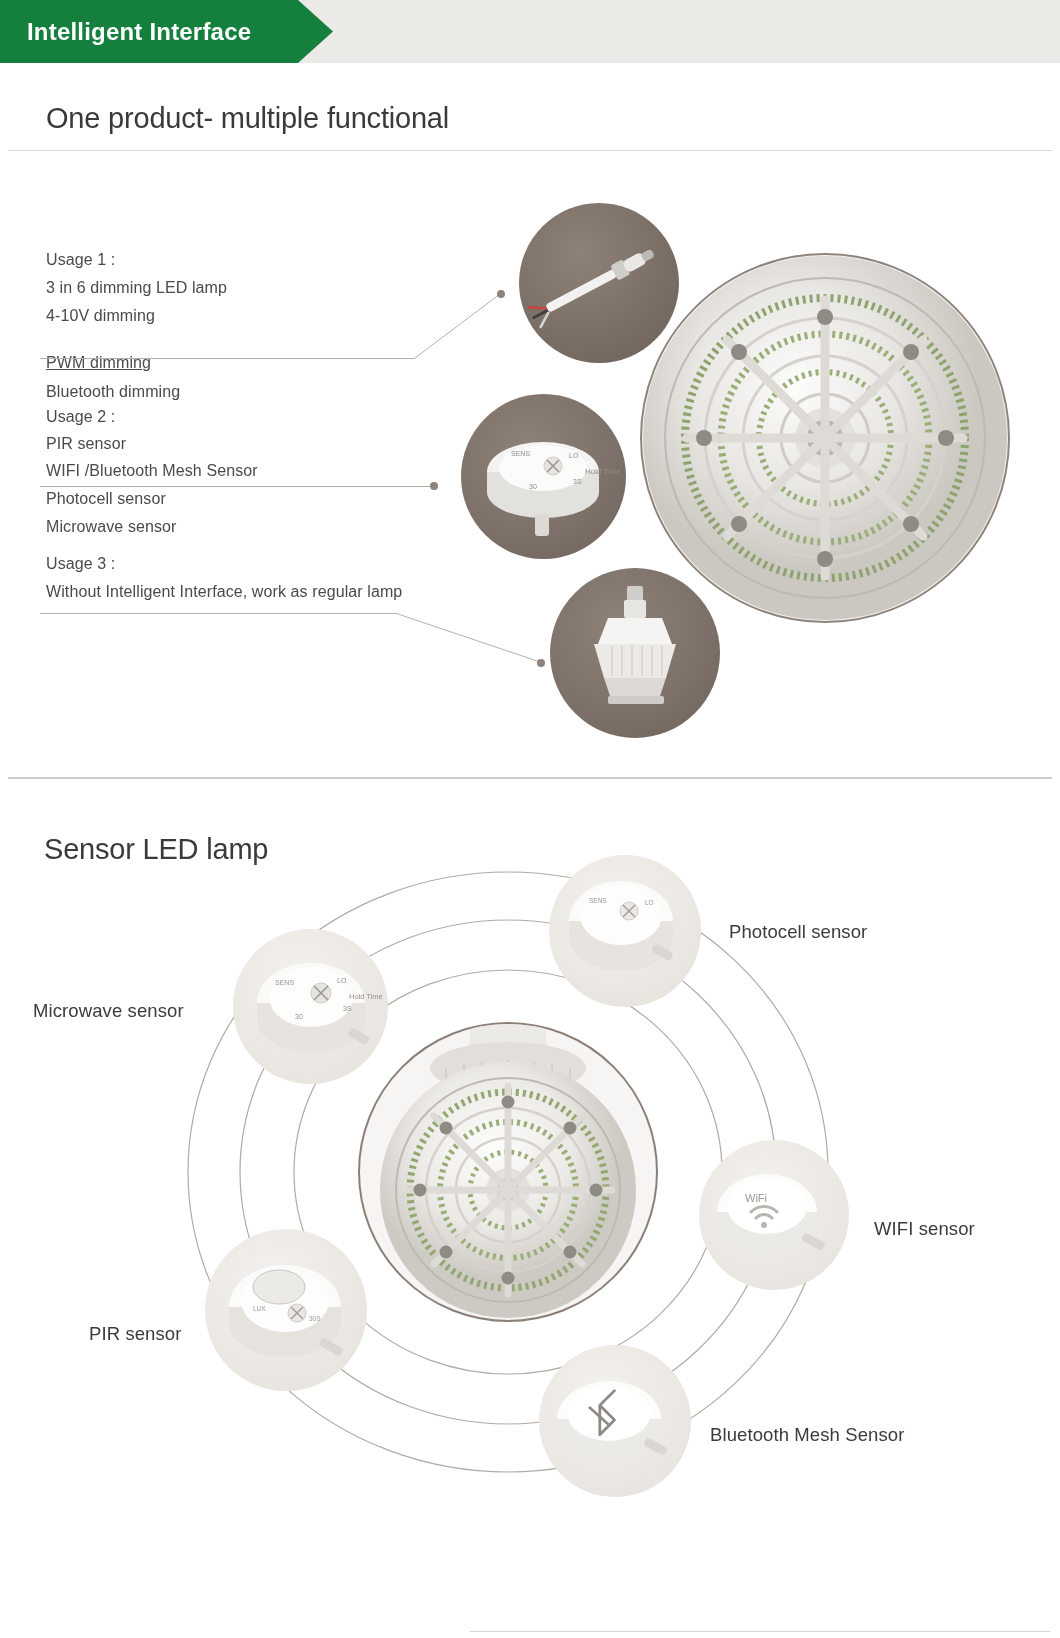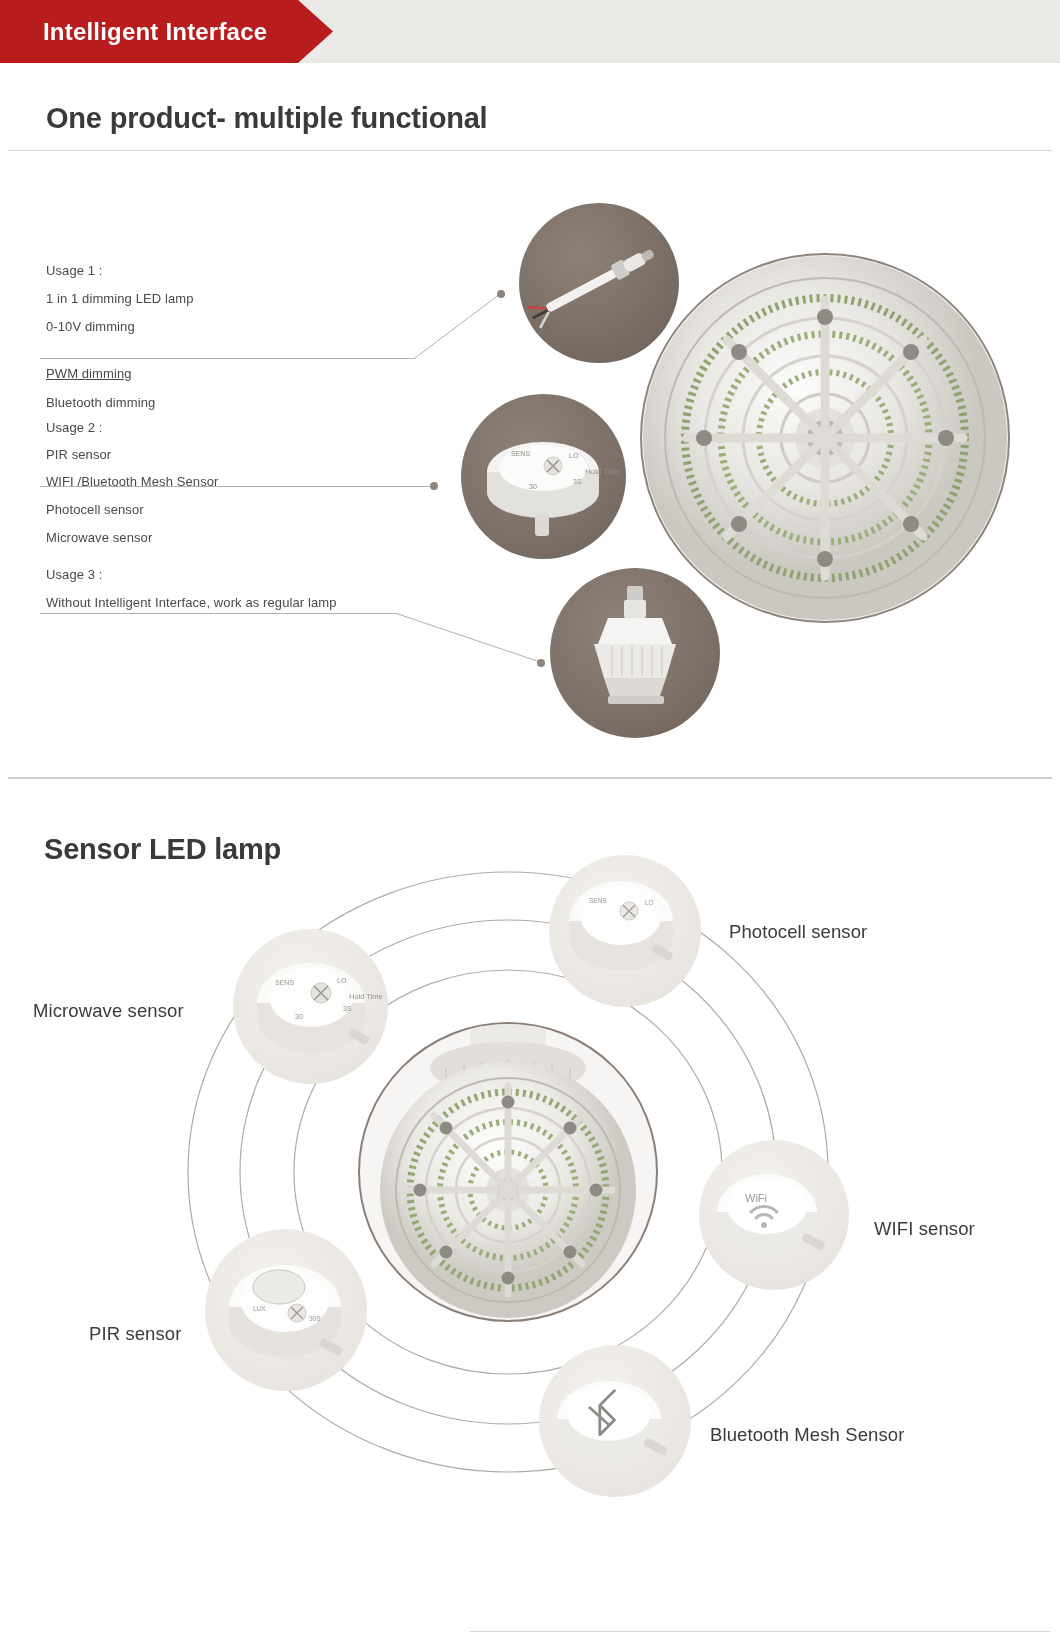--- a/index.html
+++ b/index.html
@@ -12,49 +12,49 @@
   }
   .page { position: relative; width: 1060px; height: 1638px; background: #fff; }
 
   
   .ribbon-bg {
     position: absolute; left: 0; top: 0; width: 1060px; height: 63px;
     background: #eceae6;
   }
   .ribbon {
     position: absolute; left: 0; top: 0; width: 333px; height: 63px;
-    background: #b91c1c;
+    background: #15803d;
     clip-path: polygon(0 0, 298px 0, 333px 31.5px, 298px 63px, 0 63px);
-    display: flex; align-items: center; padding-left: 16px;
+    display: flex; align-items: center;
   }
   .ribbon-label {
     color: #ffffff; font-size: 24px; font-weight: bold;
     letter-spacing: 0.2px; padding-left: 27px;
   }
 
   
   .sec-title {
-    position: absolute; font-size: 29px; font-weight: bold; color: #3a3a3a;
+    position: absolute; font-size: 29px; font-weight: normal; color: #3a3a3a;
     letter-spacing: -0.2px;
   }
   #title-1 { left: 46px; top: 102px; }
   #title-2 { left: 44px; top: 833px; text-align: center; }
 
   .hr {
     position: absolute; left: 8px; width: 1044px; height: 1px;
     background: #d9d6d2;
   }
   #hr-top { top: 150px; }
   #hr-mid { top: 777px; background: #cfcbc6; height: 2px; }
   #hr-bottom { top: 1631px; left: 470px; width: 580px; }
 
   
   .usage-line {
-    position: absolute; left: 46px; font-size: 13px; color: #4a4a4a;
-    white-space: nowrap; letter-spacing: 0.1px; margin-top: 12px;
+    position: absolute; left: 46px; font-size: 16px; color: #4a4a4a;
+    white-space: nowrap; letter-spacing: 0.1px;
   }
   .u1 { top: 251px; } .u2 { top: 279px; } .u3 { top: 307px; }
   .u4 { top: 354px; text-decoration: underline; } .u6 { top: 383px; }
   .u7 { top: 408px; text-align: right; } .u8 { top: 435px; } .u9 { top: 462px; }
   .u10 { top: 490px; }
   .u11 { top: 555px; } .u12 { top: 583px; }
 
   
   .lead {
     position: absolute; height: 1px; background: #b5b0ab;
@@ -128,22 +128,22 @@
 
   <div class="ribbon-bg"></div>
   <div class="ribbon">
     <span class="ribbon-label">Intelligent Interface</span>
   </div>
 
   <div class="sec-title" id="title-1">One product- multiple functional</div>
   <div class="hr" id="hr-top"></div>
 
   <div class="usage-line u1">Usage 1 :</div>
-  <div class="usage-line u2">1 in 1 dimming LED lamp</div>
-  <div class="usage-line u3">0-10V dimming</div>
+  <div class="usage-line u2">3 in 6 dimming LED lamp</div>
+  <div class="usage-line u3">4-10V dimming</div>
   <div class="usage-line u4">PWM dimming</div>
   <div class="usage-line u6">Bluetooth dimming</div>
   <div class="usage-line u7">Usage 2 :</div>
   <div class="usage-line u8">PIR sensor</div>
   <div class="usage-line u9">WIFI /Bluetooth Mesh Sensor</div>
   <div class="usage-line u10">Photocell sensor</div>
   <div class="usage-line" style="top:518px">Microwave sensor</div>
   <div class="usage-line u11">Usage 3 :</div>
   <div class="usage-line u12">Without Intelligent Interface, work as regular lamp</div>
 

